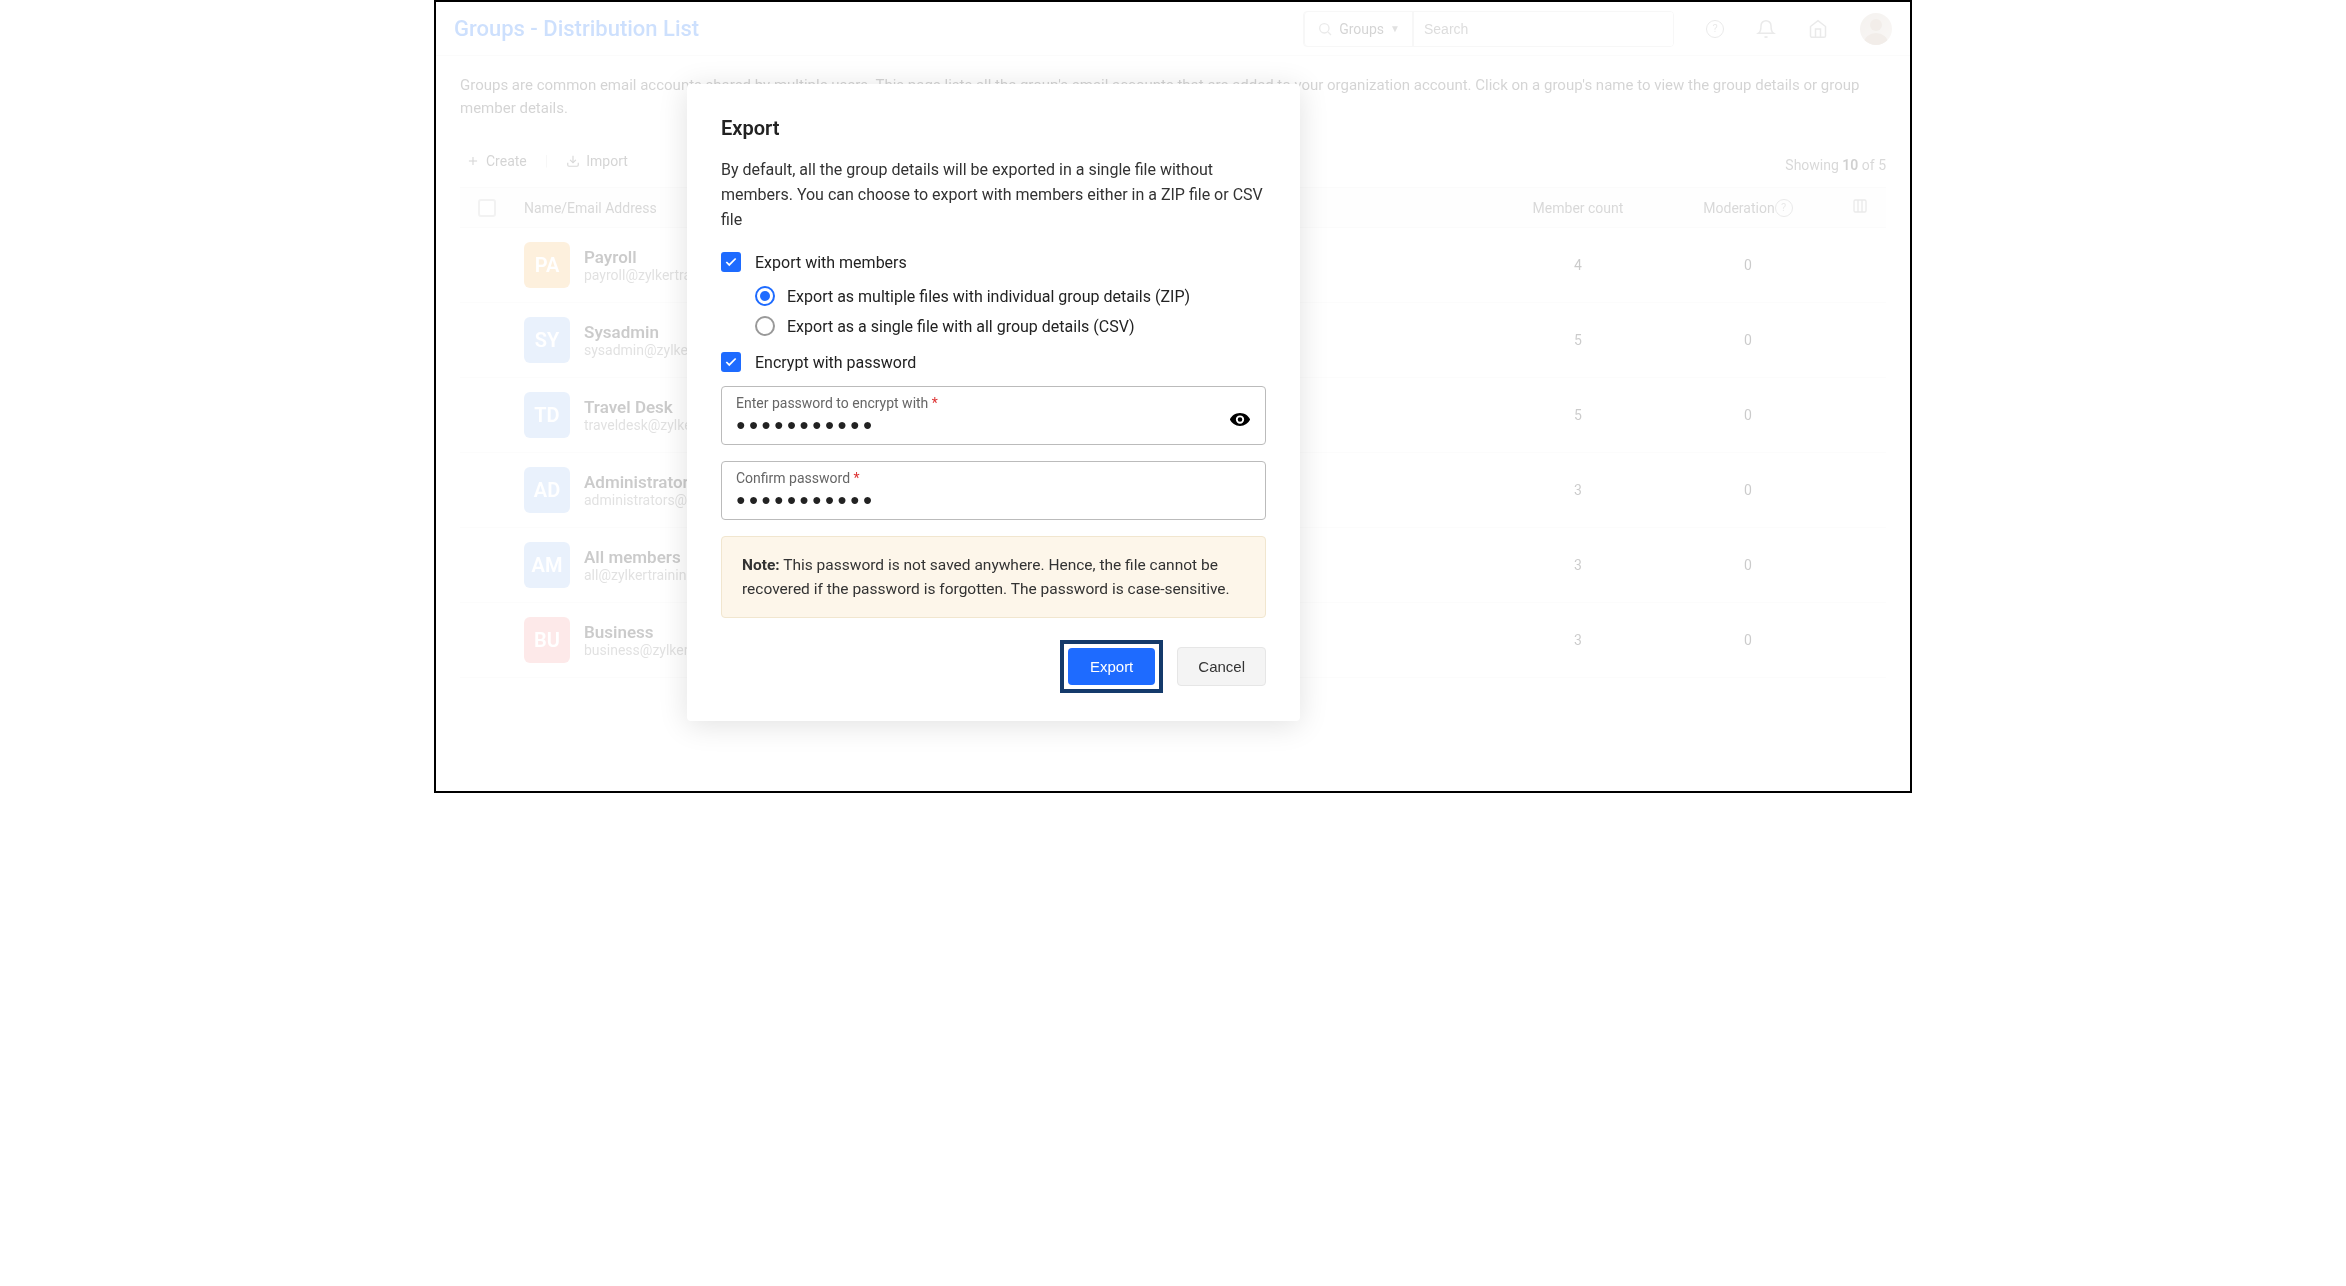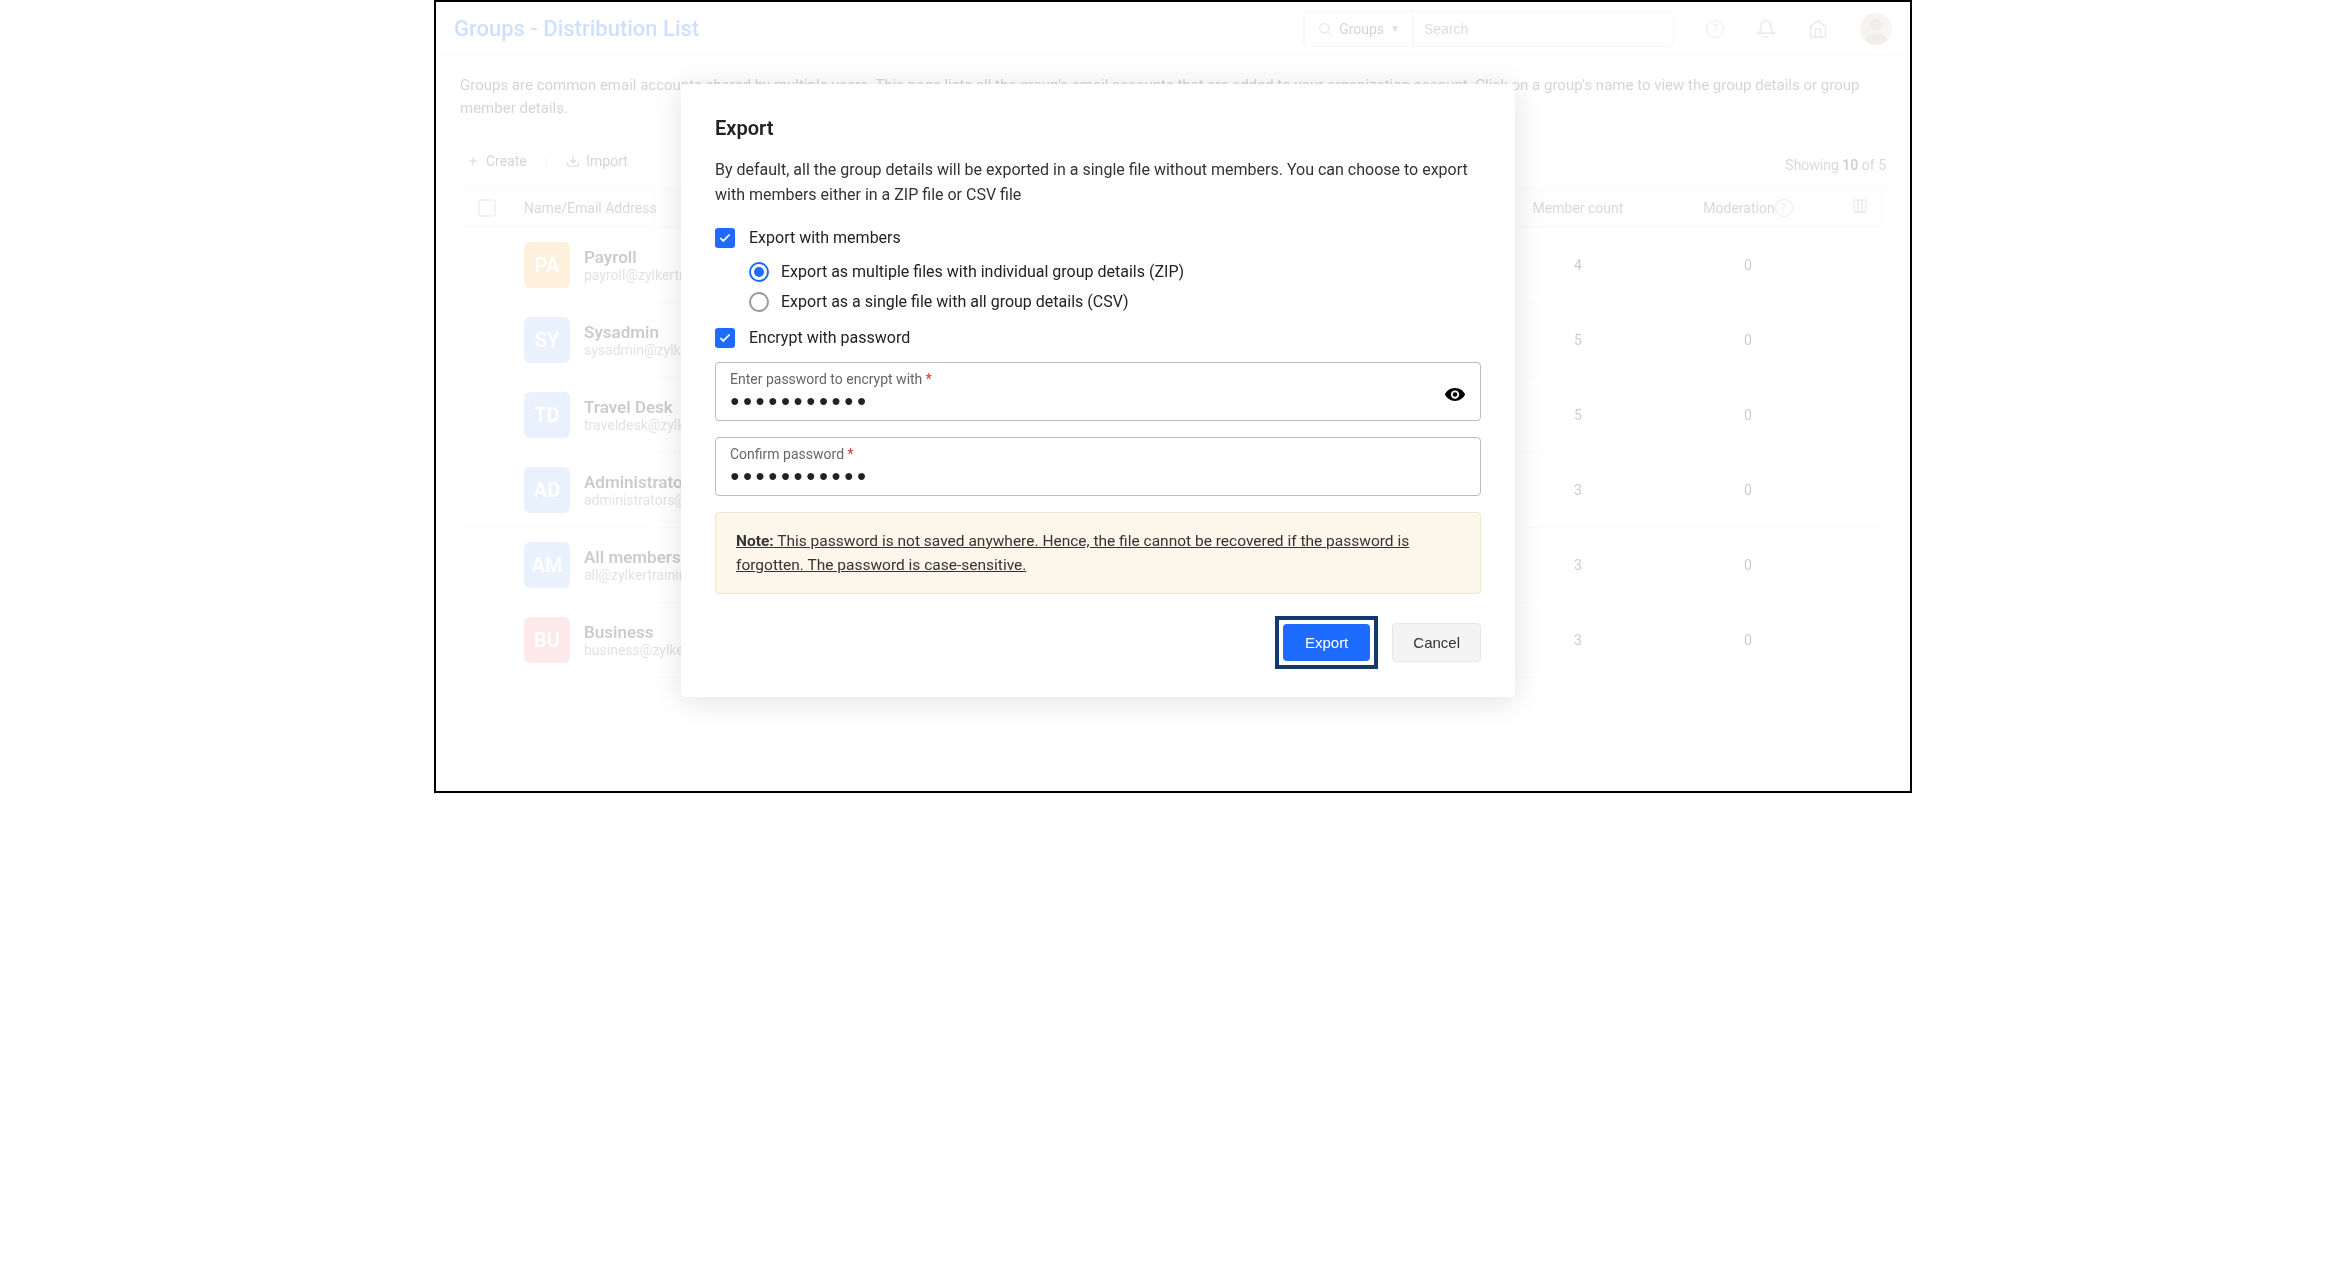--- a/index.html
+++ b/index.html
@@ -126,22 +126,22 @@
   .name-block .em { color:#888; font-size:14px;}
 
   
   .dim-overlay {
     position:absolute; inset:0; background: rgba(255,255,255,0.75);
   }
 
   
   .modal {
     position:absolute;
-    top: 82px; left: 245px;
-    width: 834px;
+    top: 82px; left: 251px;
+    width: 613px;
     background:#fff;
     box-shadow: 0 4px 30px rgba(0,0,0,0.12);
     border-radius: 4px;
     padding: 32px 34px 28px 34px;
   }
   .modal-title { font-size:20px; font-weight:600; margin-bottom:18px; color:#222;}
   .modal-desc { font-size:16px; color:#333; line-height:1.55; margin-bottom:20px;}
 
   .check-row { display:flex; align-items:center; gap:14px; margin-bottom:14px;}
   .cb {
@@ -175,21 +175,20 @@
   .eye-icon { position:absolute; right:14px; top:50%; transform:translateY(-30%);}
   .eye-icon svg { width:22px; height:22px;}
 
   .note-box {
     background:#fdf6ea;
     border:1px solid #f1e6cf;
     border-radius:4px;
     padding:16px 20px;
     font-size:15.5px; color:#333; line-height:1.55;
     margin-bottom:22px;
-    text-decoration:underline;
   }
   .note-box b { font-weight:700;}
 
   .modal-actions {
     display:flex; justify-content:flex-end; gap:14px; align-items:center;
   }
   .btn-export {
     background:#1e6bff; color:#fff; border:none;
     padding: 10px 22px; font-size:15px; font-weight:500;
     border-radius:4px;

